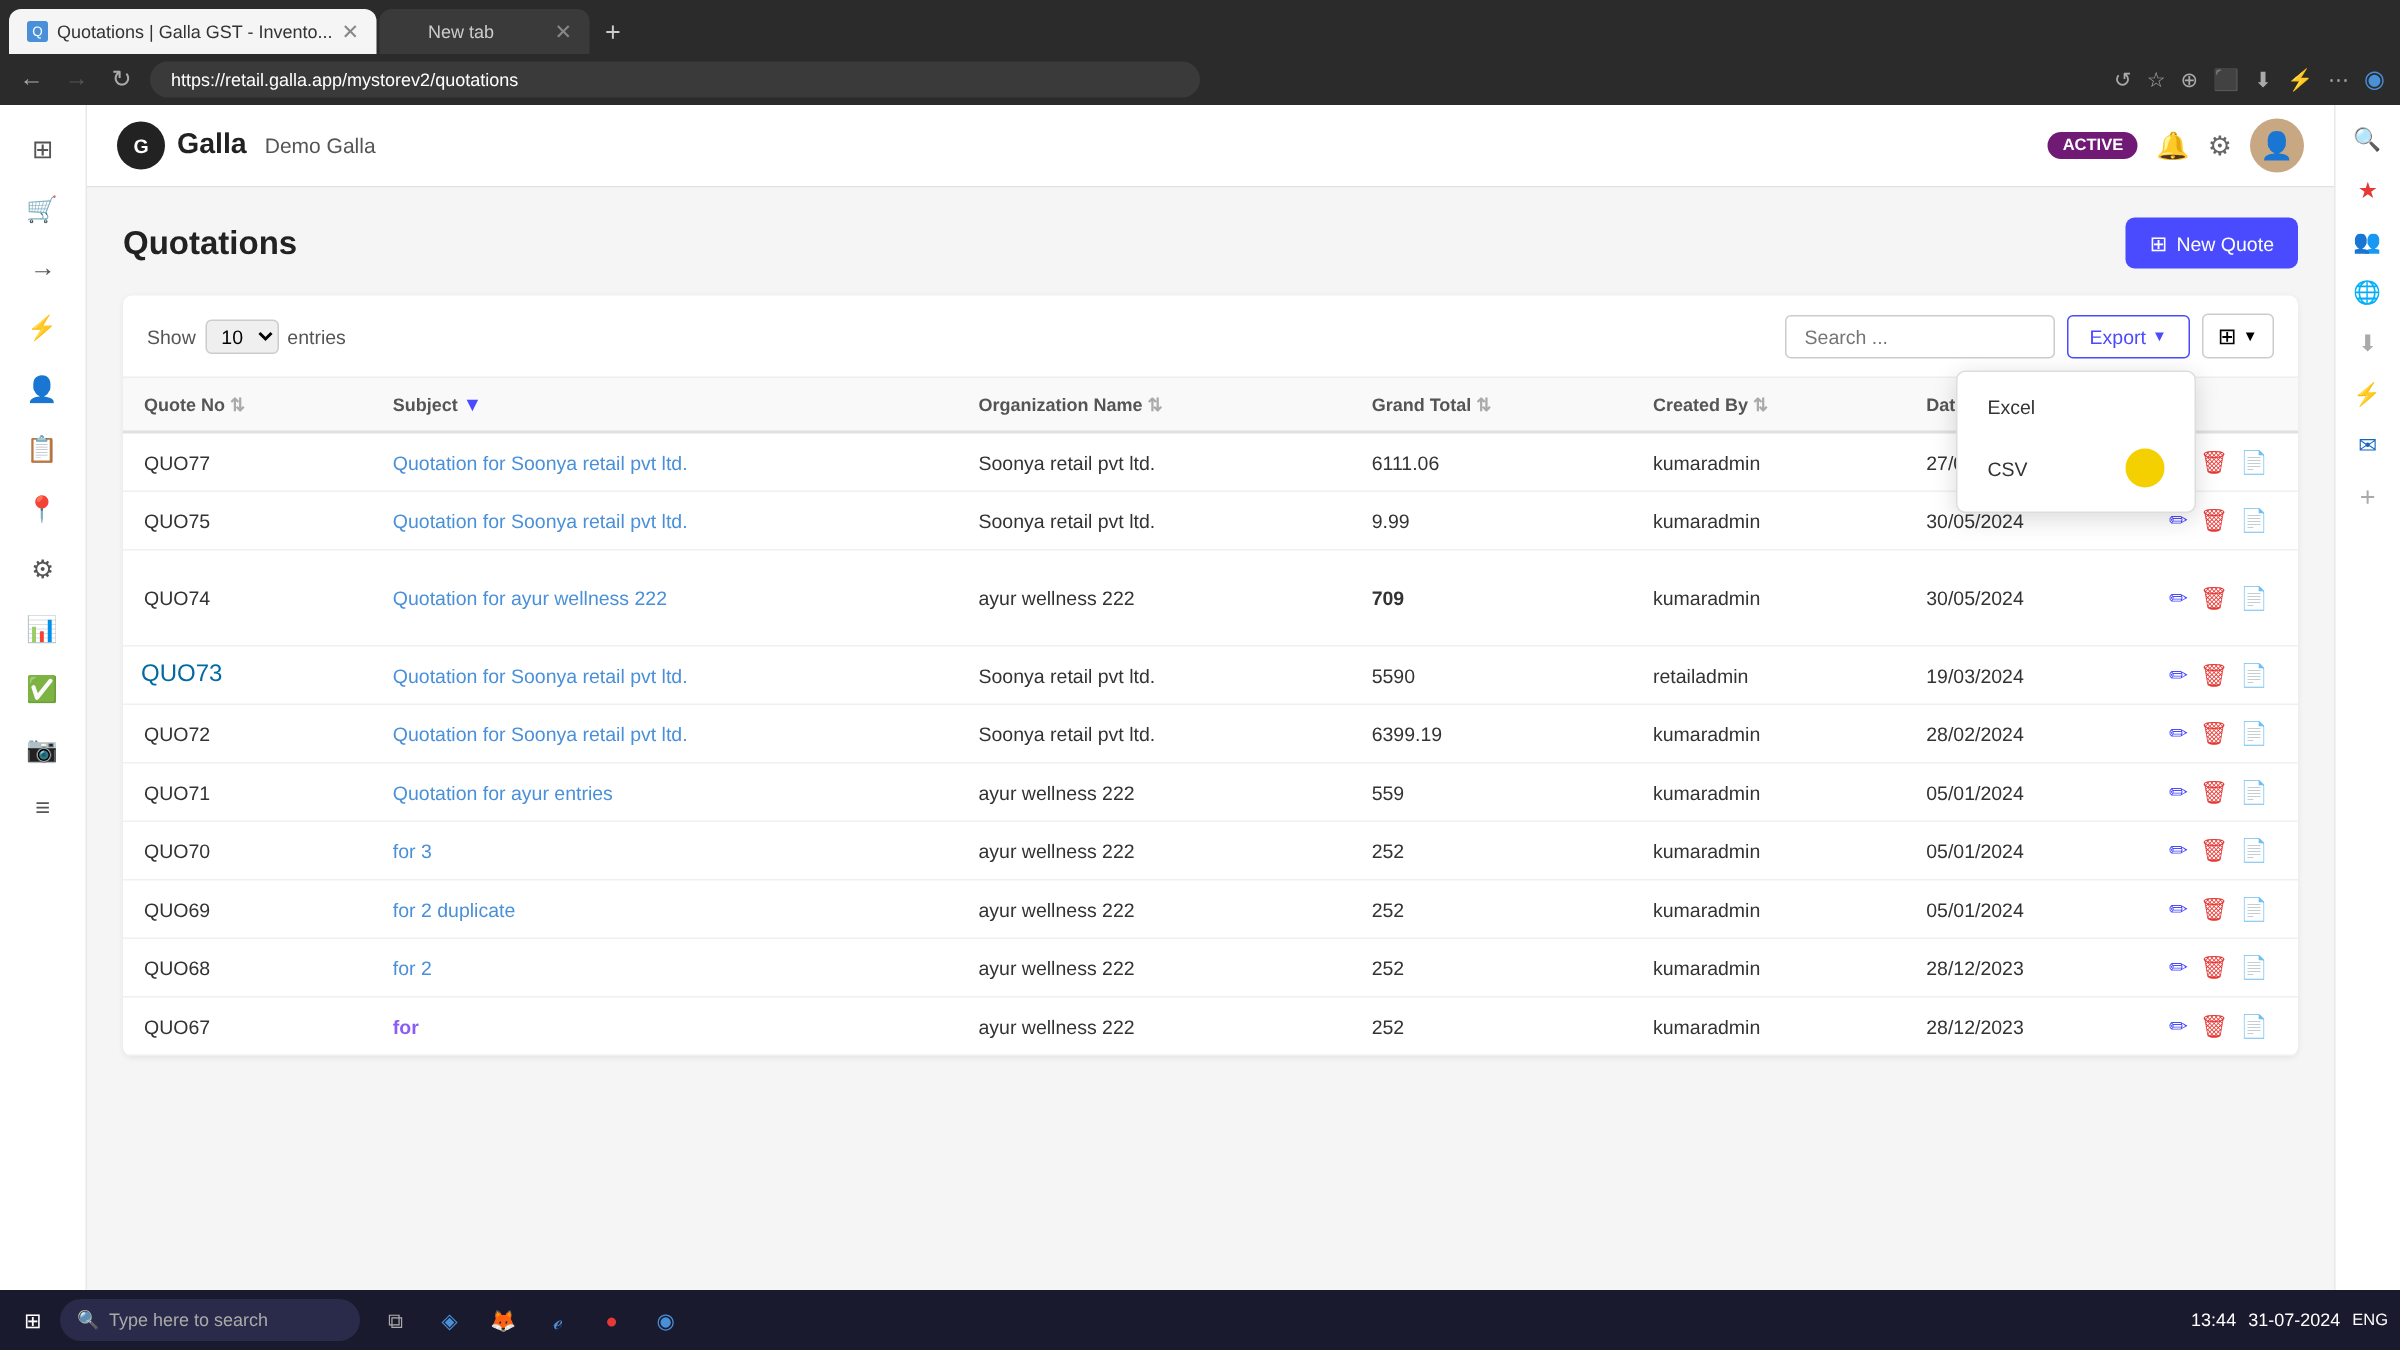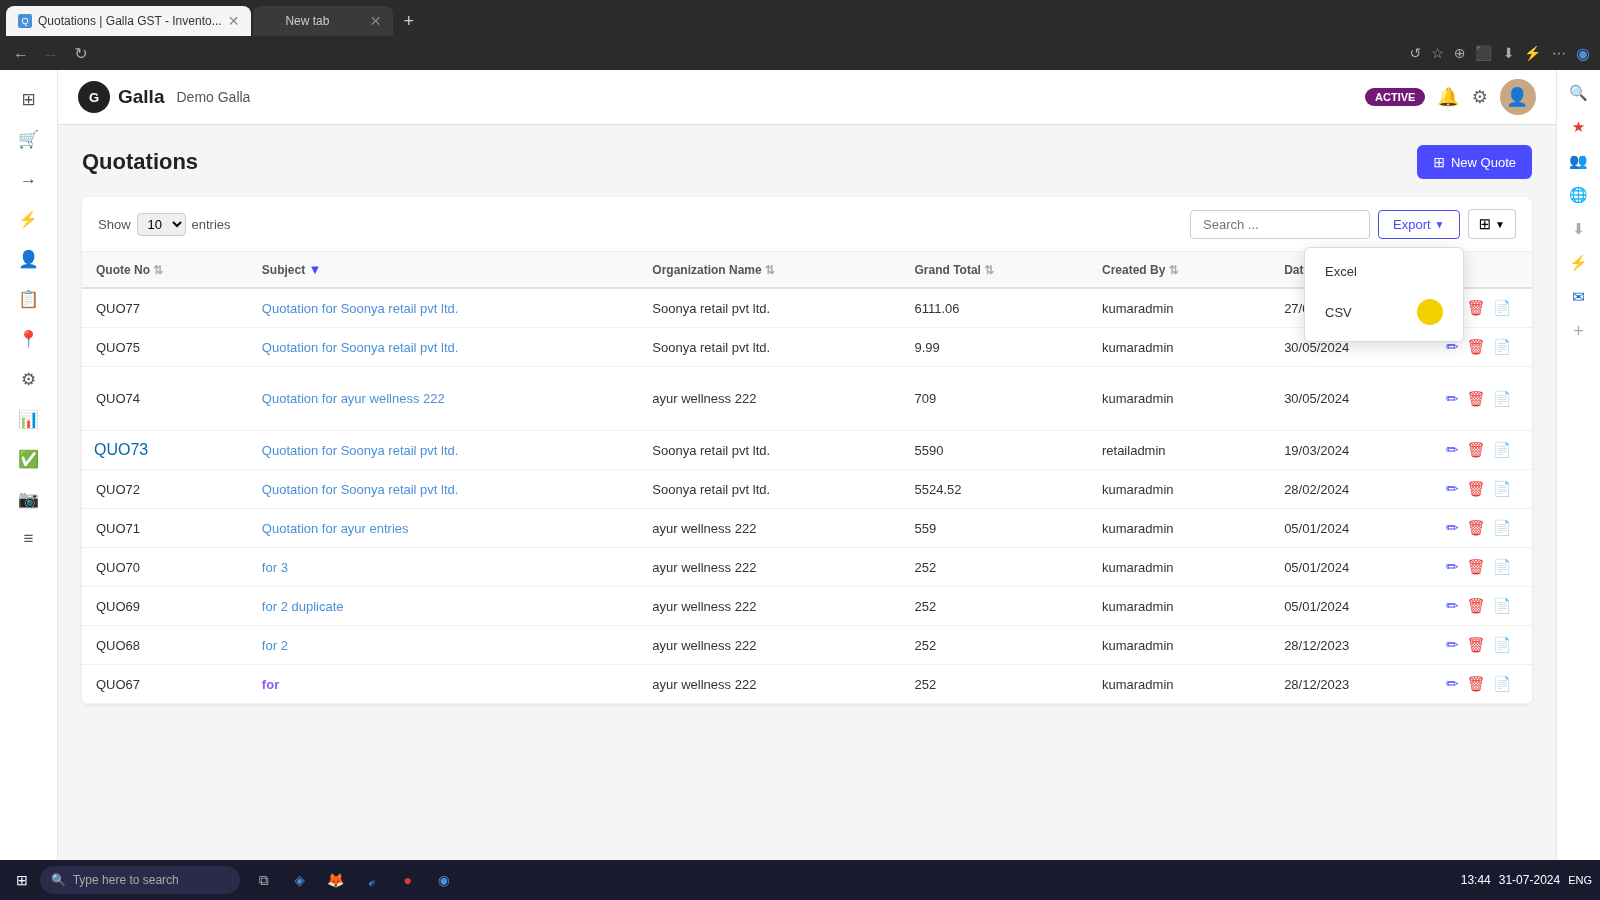--- a/index.html
+++ b/index.html
@@ -21,20 +21,21 @@
       <span style="flex:1;">New tab</span>
       <span style="cursor:pointer; color:#888; font-size:14px;">✕</span>
     </div>
     <button style="background:none; border:none; color:#ccc; font-size:18px; cursor:pointer; padding:4px 8px; margin-bottom:0;">+</button>
   </div>
 
   <div style="display:flex; align-items:center; background:#2b2b2b; padding:4px 10px; gap:8px; height:34px;">
     <button style="background:none; border:none; color:#aaa; font-size:16px; cursor:pointer; width:22px;">←</button>
     <button style="background:none; border:none; color:#555; font-size:16px; cursor:pointer; width:22px;">→</button>
     <button style="background:none; border:none; color:#aaa; font-size:16px; cursor:pointer; width:22px;">↻</button>
+    <input style="flex: 1 1 0%; max-width: 700px; background: rgb(58, 58, 58); border: none; border-radius: 20px; padding: 3px 14px; color: rgb(255, 255, 255); font-size: 12px; height: 24px;" value="https://retail.galla.app/mystorev2/quotations">
     <div style="display:flex; align-items:center; gap:10px; margin-left:auto;">
       <span style="color:#aaa; font-size:14px; cursor:pointer;">↺</span>
       <span style="color:#aaa; font-size:14px; cursor:pointer;">☆</span>
       <span style="color:#aaa; font-size:14px; cursor:pointer;">⊕</span>
       <span style="color:#aaa; font-size:14px; cursor:pointer;">⬛</span>
       <span style="color:#aaa; font-size:14px; cursor:pointer;">⬇</span>
       <span style="color:#aaa; font-size:14px; cursor:pointer;">⚡</span>
       <span style="color:#aaa; font-size:14px; cursor:pointer;">⋯</span>
       <span style="color:#4a90d9; font-size:16px; cursor:pointer;">◉</span>
     </div>
@@ -161,21 +162,21 @@
           <span style="cursor:pointer; font-size:15px; color:#4a4aff;">✏</span>
           <span style="cursor:pointer; font-size:15px; color:#e53935;">🗑</span>
           <span style="cursor:pointer; font-size:15px; color:#1565c0;">📄</span>
         </div>
       </td>
     </tr>
                 <tr style="border-bottom: 1px solid rgb(240, 240, 240);">
       <td style="padding:10px 14px; font-size:13px; color:#333;">QUO74</td>
       <td style="padding:10px 14px; font-size:13px;"><a href="#" style="color:#4a90d9; text-decoration:none; cursor:pointer;">Quotation for ayur wellness 222</a></td>
       <td style="padding:10px 14px; font-size:13px; color:#333;">ayur wellness 222</td>
-      <td style="padding:24px 14px; font-size:13px; color:#333;">709</td>
+      <td style="padding:24px 14px; font-size:13px; color:#333;font-weight:bold;">709</td>
       <td style="padding:10px 14px; font-size:13px; color:#333;">kumaradmin</td>
       <td style="padding:10px 14px; font-size:13px; color:#333;">30/05/2024</td>
       <td style="padding:10px 14px;">
         <div style="display:flex; gap:8px; align-items:center;">
           <span style="cursor:pointer; font-size:15px; color:#4a4aff;">✏</span>
           <span style="cursor:pointer; font-size:15px; color:#e53935;">🗑</span>
           <span style="cursor:pointer; font-size:15px; color:#1565c0;">📄</span>
         </div>
       </td>
     </tr>
@@ -191,21 +192,21 @@
           <span style="cursor:pointer; font-size:15px; color:#4a4aff;">✏</span>
           <span style="cursor:pointer; font-size:15px; color:#e53935;">🗑</span>
           <span style="cursor:pointer; font-size:15px; color:#1565c0;">📄</span>
         </div>
       </td>
     </tr>
                 <tr style="border-bottom: 1px solid rgb(240, 240, 240);">
       <td style="padding:10px 14px; font-size:13px; color:#333;">QUO72</td>
       <td style="padding:10px 14px; font-size:13px;"><a href="#" style="color:#4a90d9; text-decoration:none; cursor:pointer;">Quotation for Soonya retail pvt ltd.</a></td>
       <td style="padding:10px 14px; font-size:13px; color:#333;">Soonya retail pvt ltd.</td>
-      <td style="padding:10px 14px; font-size:13px; color:#333;">5524.52</td>
+      <td style="padding:10px 14px; font-size:13px; color:#333;">6399.19</td>
       <td style="padding:10px 14px; font-size:13px; color:#333;">kumaradmin</td>
       <td style="padding:10px 14px; font-size:13px; color:#333;">28/02/2024</td>
       <td style="padding:10px 14px;">
         <div style="display:flex; gap:8px; align-items:center;">
           <span style="cursor:pointer; font-size:15px; color:#4a4aff;">✏</span>
           <span style="cursor:pointer; font-size:15px; color:#e53935;">🗑</span>
           <span style="cursor:pointer; font-size:15px; color:#1565c0;">📄</span>
         </div>
       </td>
     </tr>

